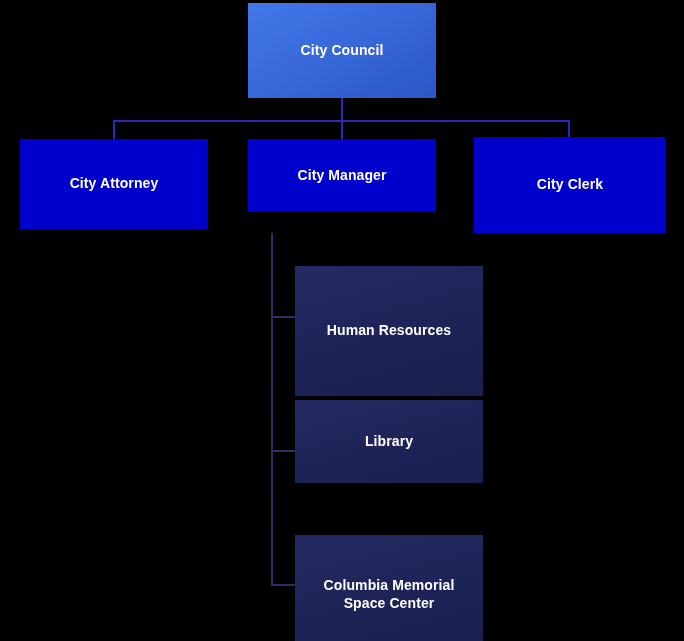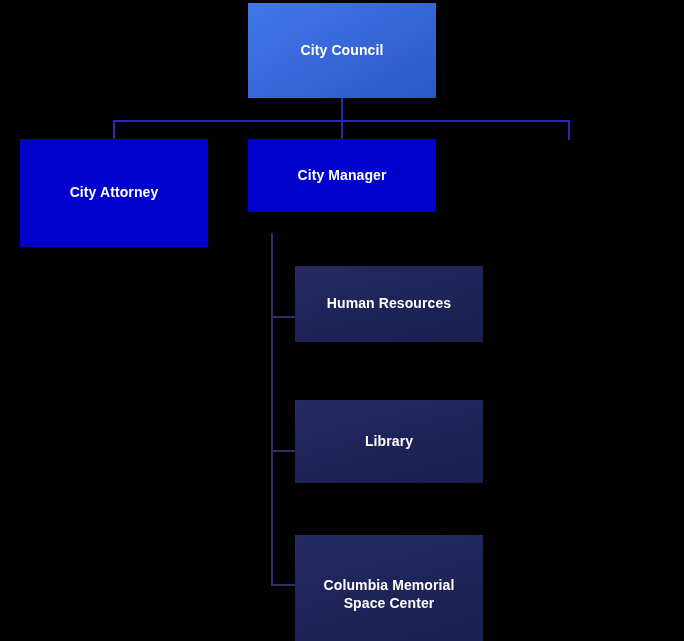--- a/index.html
+++ b/index.html
@@ -72,35 +72,38 @@
   </div>
 
   <div class="conn conn-v" style="left:341px; top:98px; width:2px; height:22px;"></div>
 
   <div class="conn conn-h" style="left:113px; top:120px; width:457px; height:2px;"></div>
 
   <div class="conn conn-v" style="left:113px; top:120px; width:2px; height:20px;"></div>
   <div class="conn conn-v" style="left:341px; top:120px; width:2px; height:20px;"></div>
   <div class="conn conn-v" style="left:568px; top:120px; width:2px; height:20px;"></div>
 
-  <div class="node tier-mid" style="left:20px; top:139px; width:188px; height:108px;">
+  <div class="node tier-mid" style="left:20px; top:139px; width:188px; height:90px;">
     <span class="node-label">City Attorney</span>
   </div>
 
   <div class="node tier-mid" style="left:248px; top:139px; width:188px; height:73px;">
     <span class="node-label">City Manager</span>
   </div>
 
+  <div class="node tier-mid" style="left:474px; top:137px; width:192px; height:96px;">
+    <span class="node-label">City Clerk</span>
+  </div>
 
   <div class="conn conn-v conn-dim" style="left:271px; top:233px; width:2px; height:353px;"></div>
   <div class="conn conn-h conn-dim" style="left:271px; top:316px; width:24px; height:2px;"></div>
   <div class="conn conn-h conn-dim" style="left:271px; top:450px; width:24px; height:2px;"></div>
   <div class="conn conn-h conn-dim" style="left:271px; top:584px; width:24px; height:2px;"></div>
 
-  <div class="node tier-sub" style="left:295px; top:266px; width:188px; height:76px;">
+  <div class="node tier-sub" style="left:295px; top:266px; width:188px; height:130px;">
     <span class="node-label">Human Resources</span>
   </div>
 
   <div class="node tier-sub" style="left:295px; top:400px; width:188px; height:83px;">
     <span class="node-label">Library</span>
   </div>
 
   <div class="node tier-sub" style="left:295px; top:535px; width:188px; height:120px;">
     <span class="node-label">Columbia Memorial
 Space Center</span>

